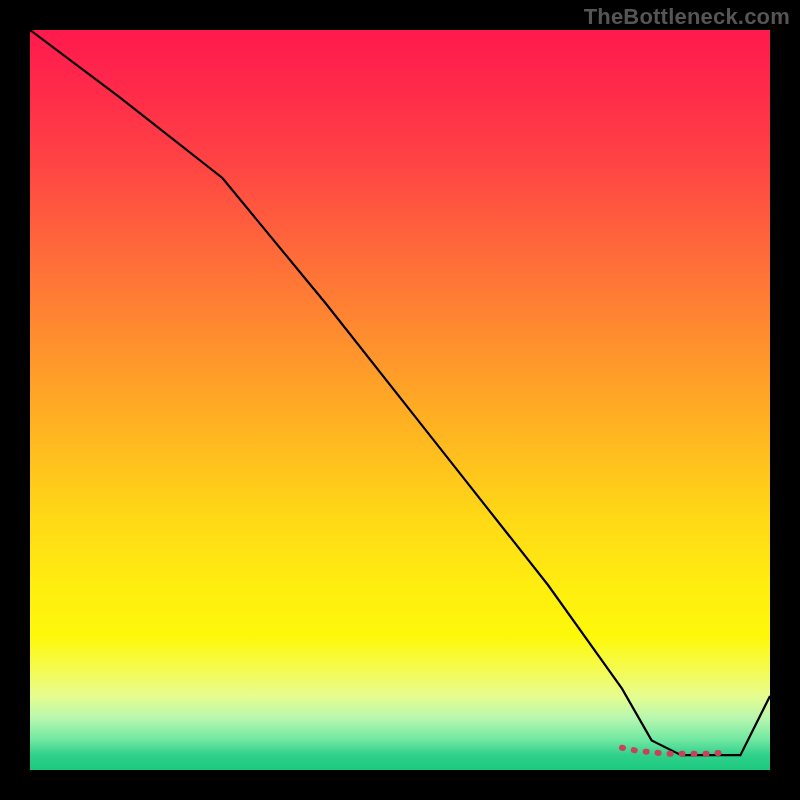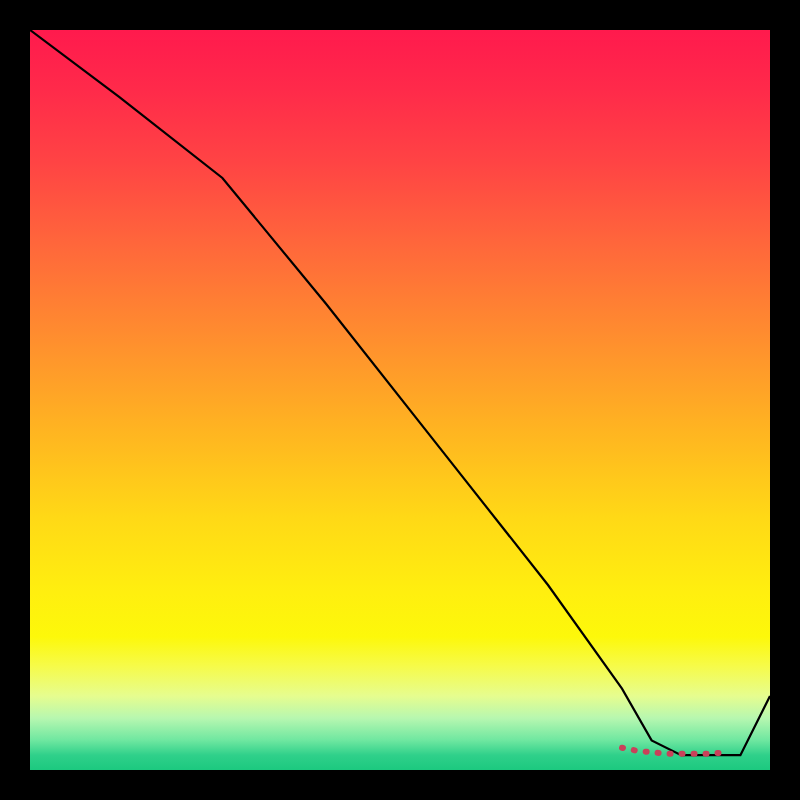--- a/index.html
+++ b/index.html
@@ -69,20 +69,21 @@
     fill: none;
     stroke-linecap: round;
     stroke-dasharray: 1 11;
   }
 </style>
 </head>
 <body>
 
 <div class="frame">
 
+  <div class="watermark">TheBottleneck.com</div>
 
   <div class="plot-area">
     <svg class="line-layer" viewBox="0 0 740 740" preserveAspectRatio="none">
       <path id="main-line" class="line-path" d="M0.00 0.00 L88.80 66.60 L192.40 148.00 L296.00 273.80 L407.00 414.40 L518.00 555.00 L592.00 658.60 L621.60 710.40 L651.20 725.20 L680.80 725.20 L710.40 725.20 L740.00 666.00"></path>
       <path id="dots-line" class="dots-path" d="M592.00 717.80 L606.80 720.76 L621.60 722.24 L636.40 723.72 L651.20 723.72 L666.00 723.72 L680.80 723.72 L695.60 722.24"></path>
     </svg>
   </div>
 
 </div>
 

